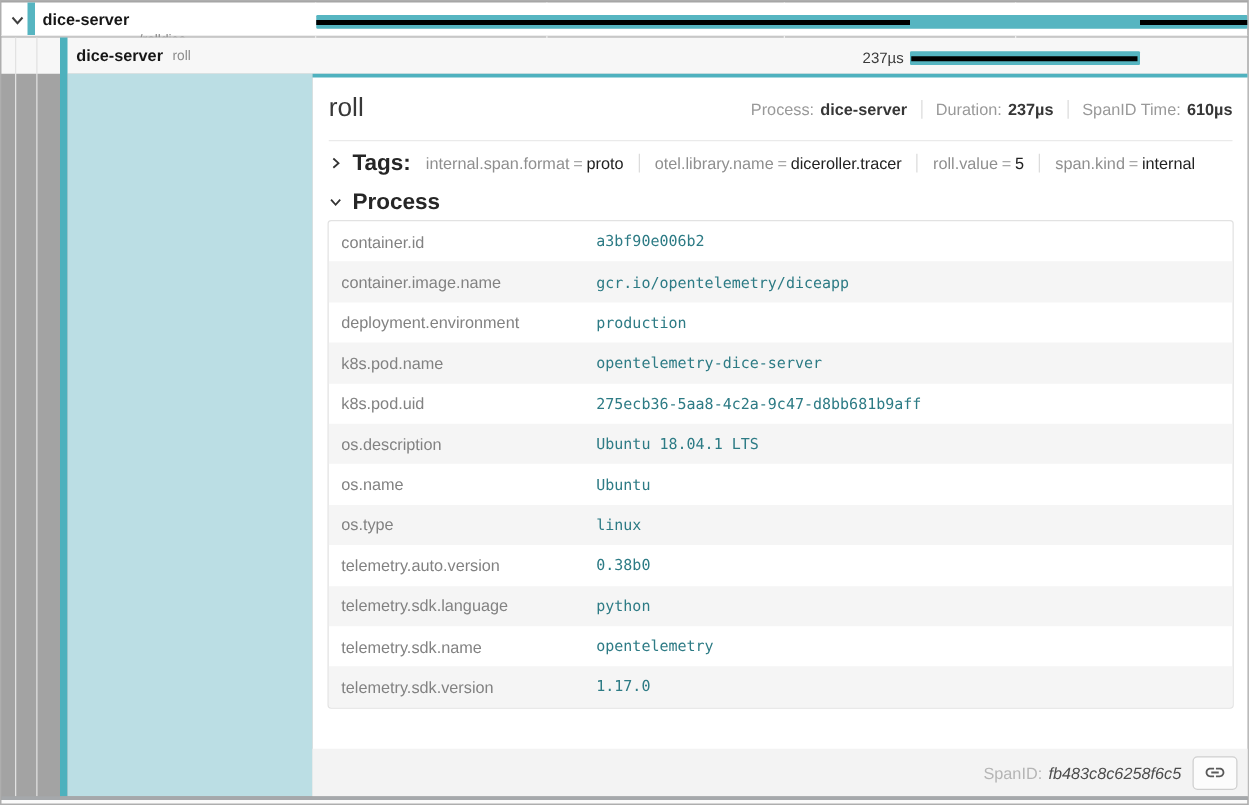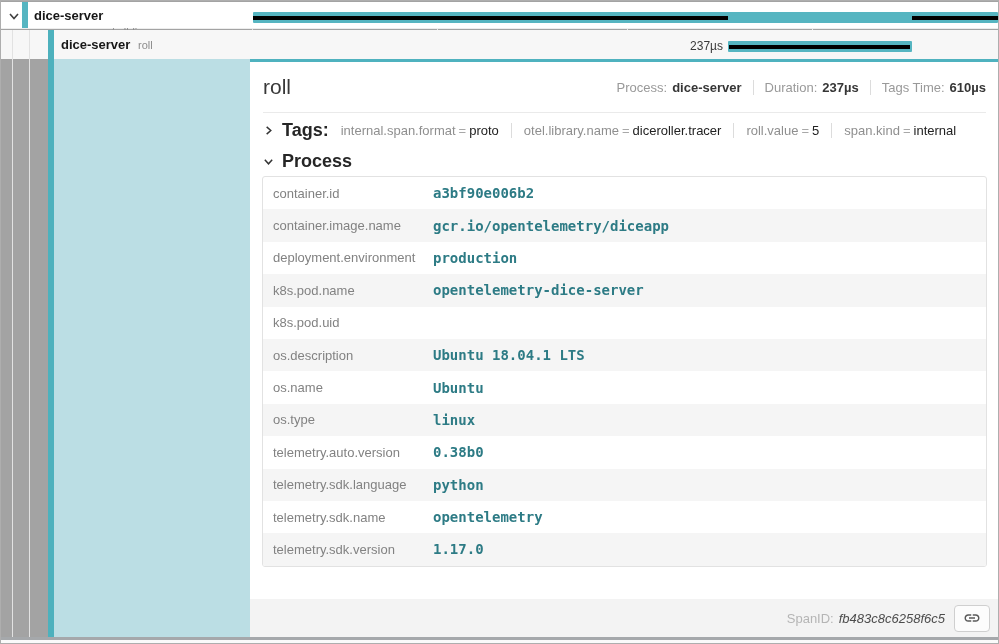--- a/index.html
+++ b/index.html
@@ -60,21 +60,21 @@
   .tag-item{padding:0 12px;border-left:1px solid #dcdcdc;white-space:nowrap;}
   .tag-item:first-child{border-left:none;padding-left:8px;}
   .tag-key{color:#8f8f8f;}
   .tag-eq{color:#a8a8a8;padding:0 3px;}
   .tag-val{color:#222;}
 
   .kv-table{flex:none;margin:1px 12px 0;border:1px solid #e2e2e2;border-radius:3px;overflow:hidden;background:#fff;}
   .kv-row{height:32.4px;display:flex;align-items:center;}
   .kv-row:nth-child(even){background:#f5f5f5;}
   .kv-key{flex:none;width:170px;padding-left:10px;font-size:13px;color:#828282;}
-  .kv-val{font-family:"DejaVu Sans Mono","Liberation Mono",monospace;font-size:14px;font-weight:bold;color:var(--value-teal);}
+  .kv-val{font-family:"DejaVu Sans Mono","Liberation Mono",monospace;font-size:12px;font-weight:normal;color:var(--value-teal);margin-left:44px;}
 
   .detail-footer{flex:none;margin-top:auto;height:38px;background:#f3f3f3;display:flex;align-items:center;
                  justify-content:flex-end;padding-right:9px;}
   .spanid-label{font-size:13px;color:#b5b5b5;}
   .spanid-value{font-size:13px;color:#4c4c4c;margin-left:5px;font-style:italic;}
   .link-btn{margin-left:9px;width:36px;height:27px;border:1px solid #cfcfcf;border-radius:4px;background:#fcfcfc;
             display:flex;align-items:center;justify-content:center;cursor:pointer;}
 
   
   .bottom-edge{position:absolute;left:0;right:0;top:636px;height:3px;background:#a5a8ab;}
@@ -124,21 +124,21 @@
 
     <div class="detail-header">
       <div class="detail-title">roll</div>
       <div class="meta">
         <span class="meta-label">Process:</span>
         <span class="meta-value">dice-server</span>
         <span class="meta-sep"></span>
         <span class="meta-label">Duration:</span>
         <span class="meta-value">237µs</span>
         <span class="meta-sep"></span>
-        <span class="meta-label">Tags Time:</span>
+        <span class="meta-label">SpanID Time:</span>
         <span class="meta-value">610µs</span>
       </div>
     </div>
 
     <div class="section-row tags-row">
       <span class="chev">
         <svg width="11" height="11" viewBox="0 0 12 12">
             <polyline points="4,2 8.5,6 4,10" fill="none" stroke="#333" stroke-width="1.6"></polyline>
           </svg>
       </span>
@@ -172,20 +172,21 @@
         <div class="kv-row">
           <div class="kv-key">deployment.environment</div>
           <div class="kv-val">production</div>
         </div>
         <div class="kv-row">
           <div class="kv-key">k8s.pod.name</div>
           <div class="kv-val">opentelemetry-dice-server</div>
         </div>
         <div class="kv-row">
           <div class="kv-key">k8s.pod.uid</div>
+          <div class="kv-val">275ecb36-5aa8-4c2a-9c47-d8bb681b9aff</div>
         </div>
         <div class="kv-row">
           <div class="kv-key">os.description</div>
           <div class="kv-val">Ubuntu 18.04.1 LTS</div>
         </div>
         <div class="kv-row">
           <div class="kv-key">os.name</div>
           <div class="kv-val">Ubuntu</div>
         </div>
         <div class="kv-row">

